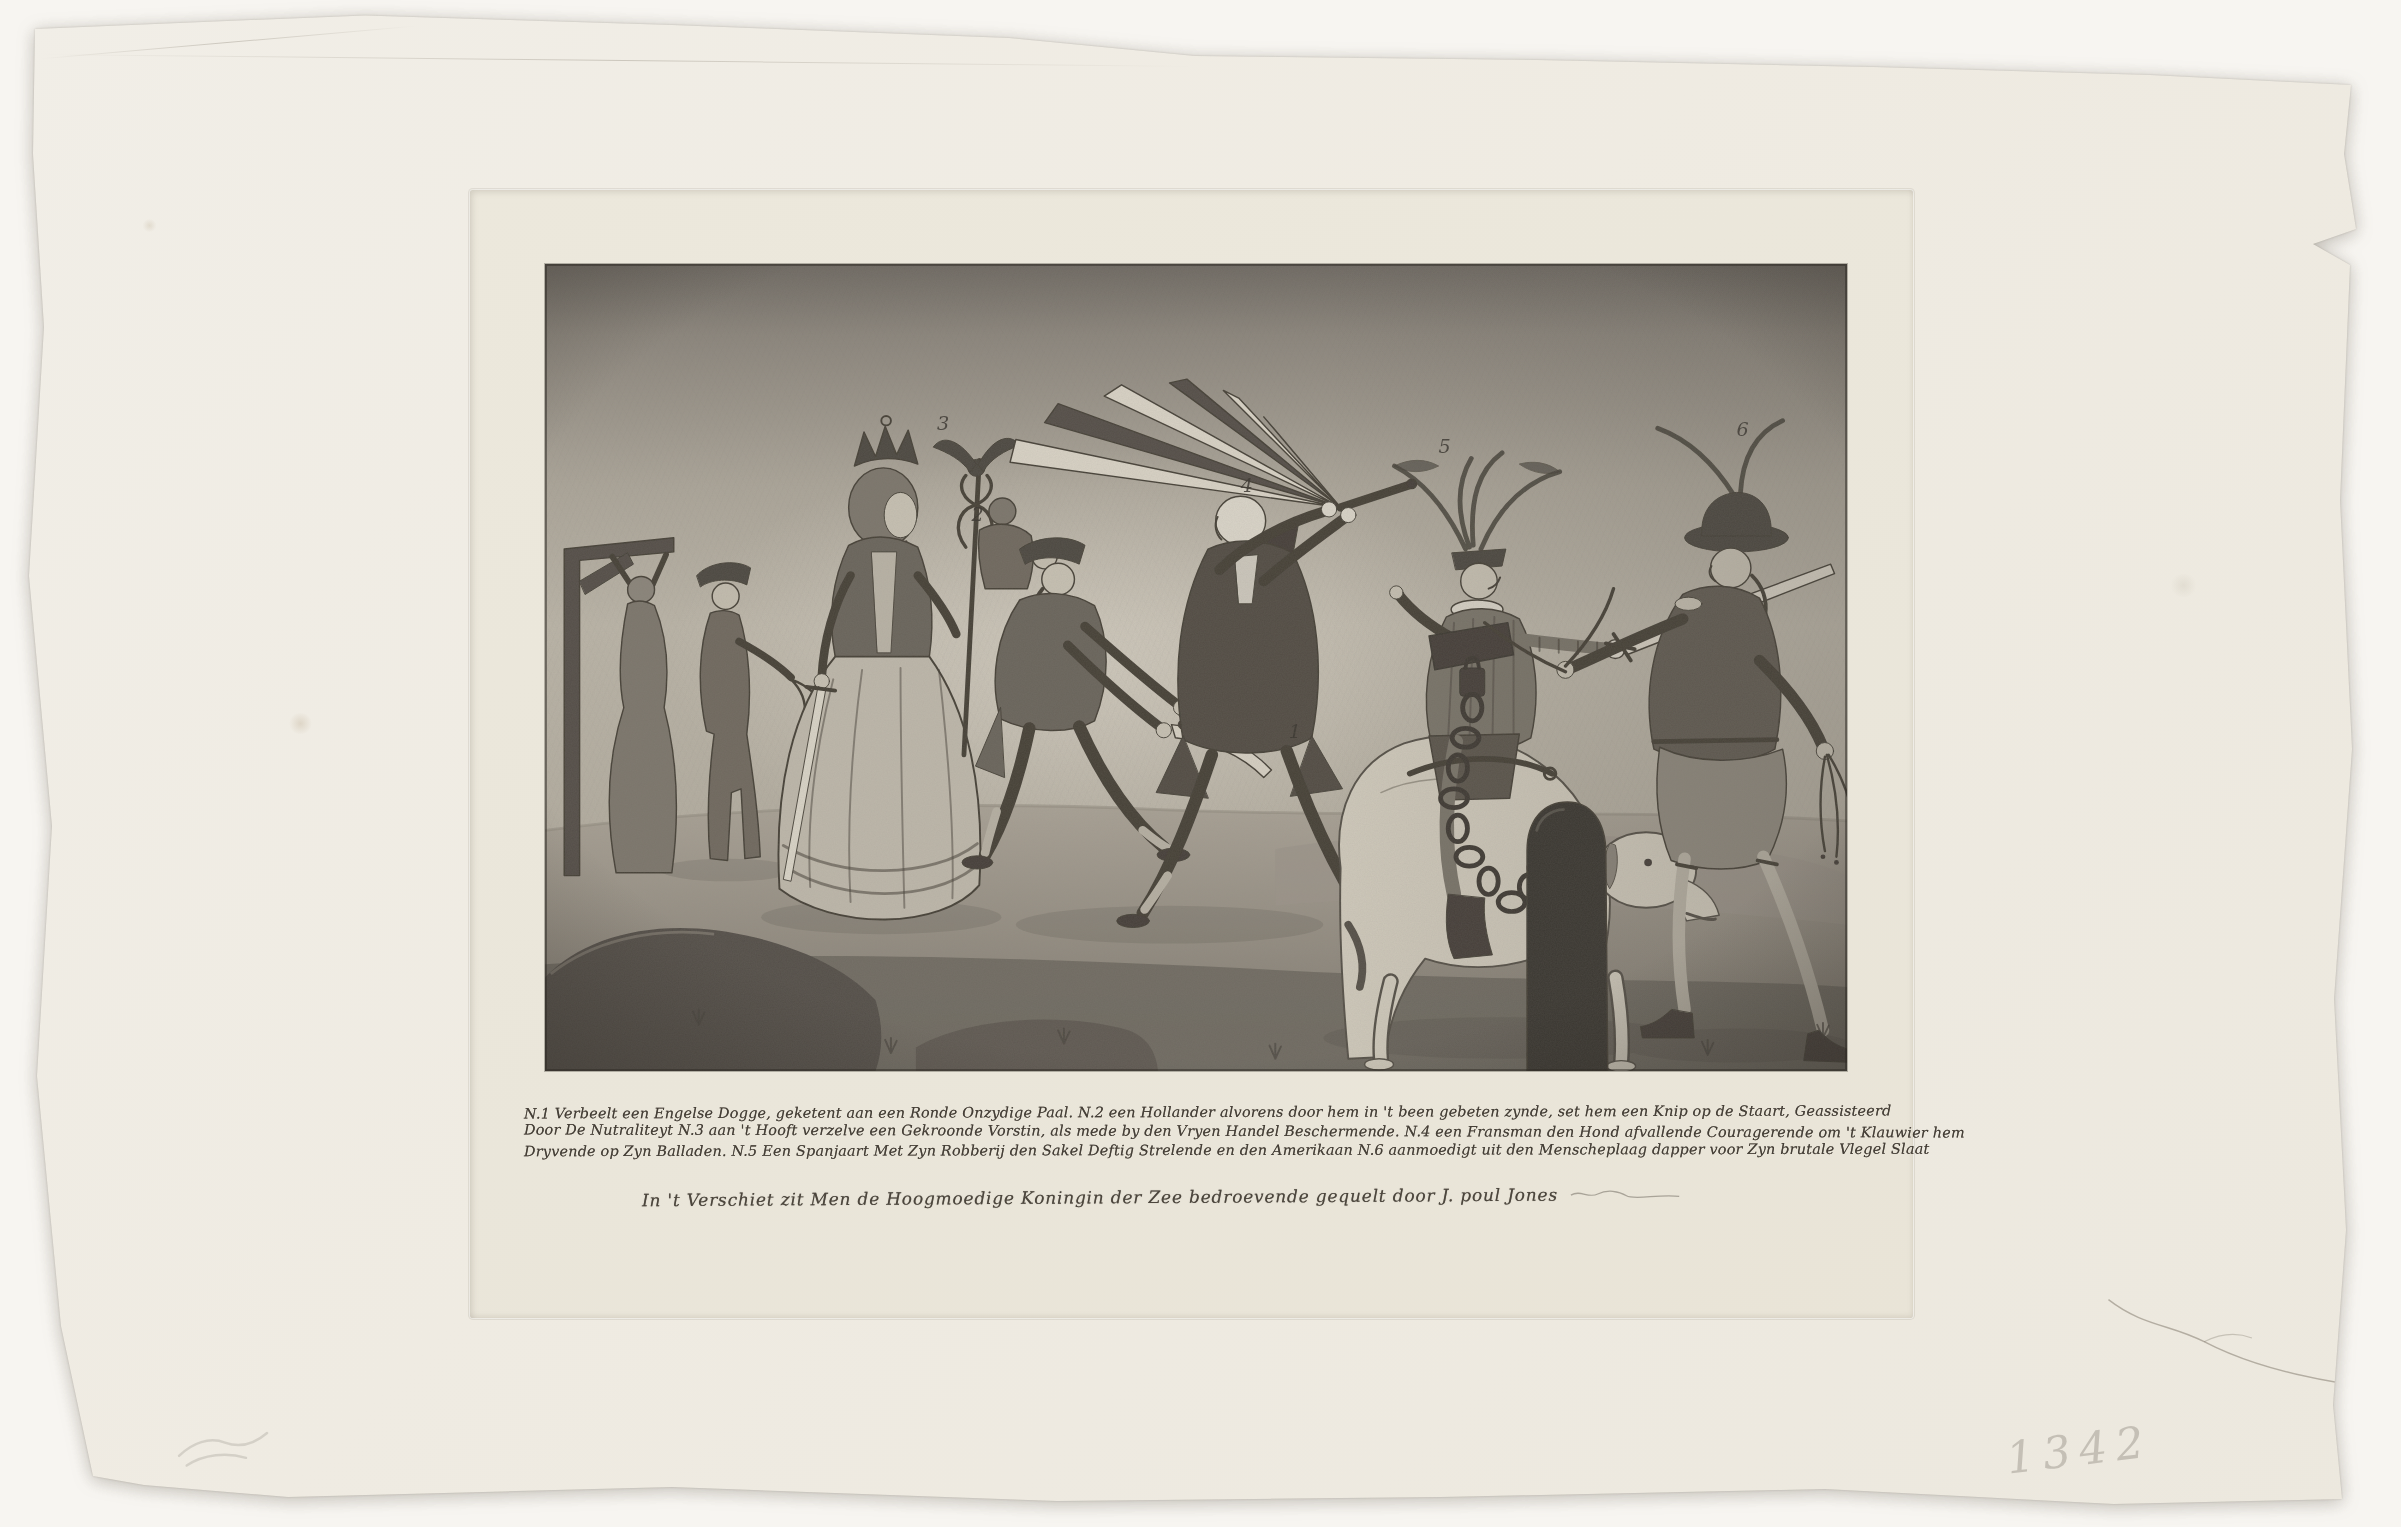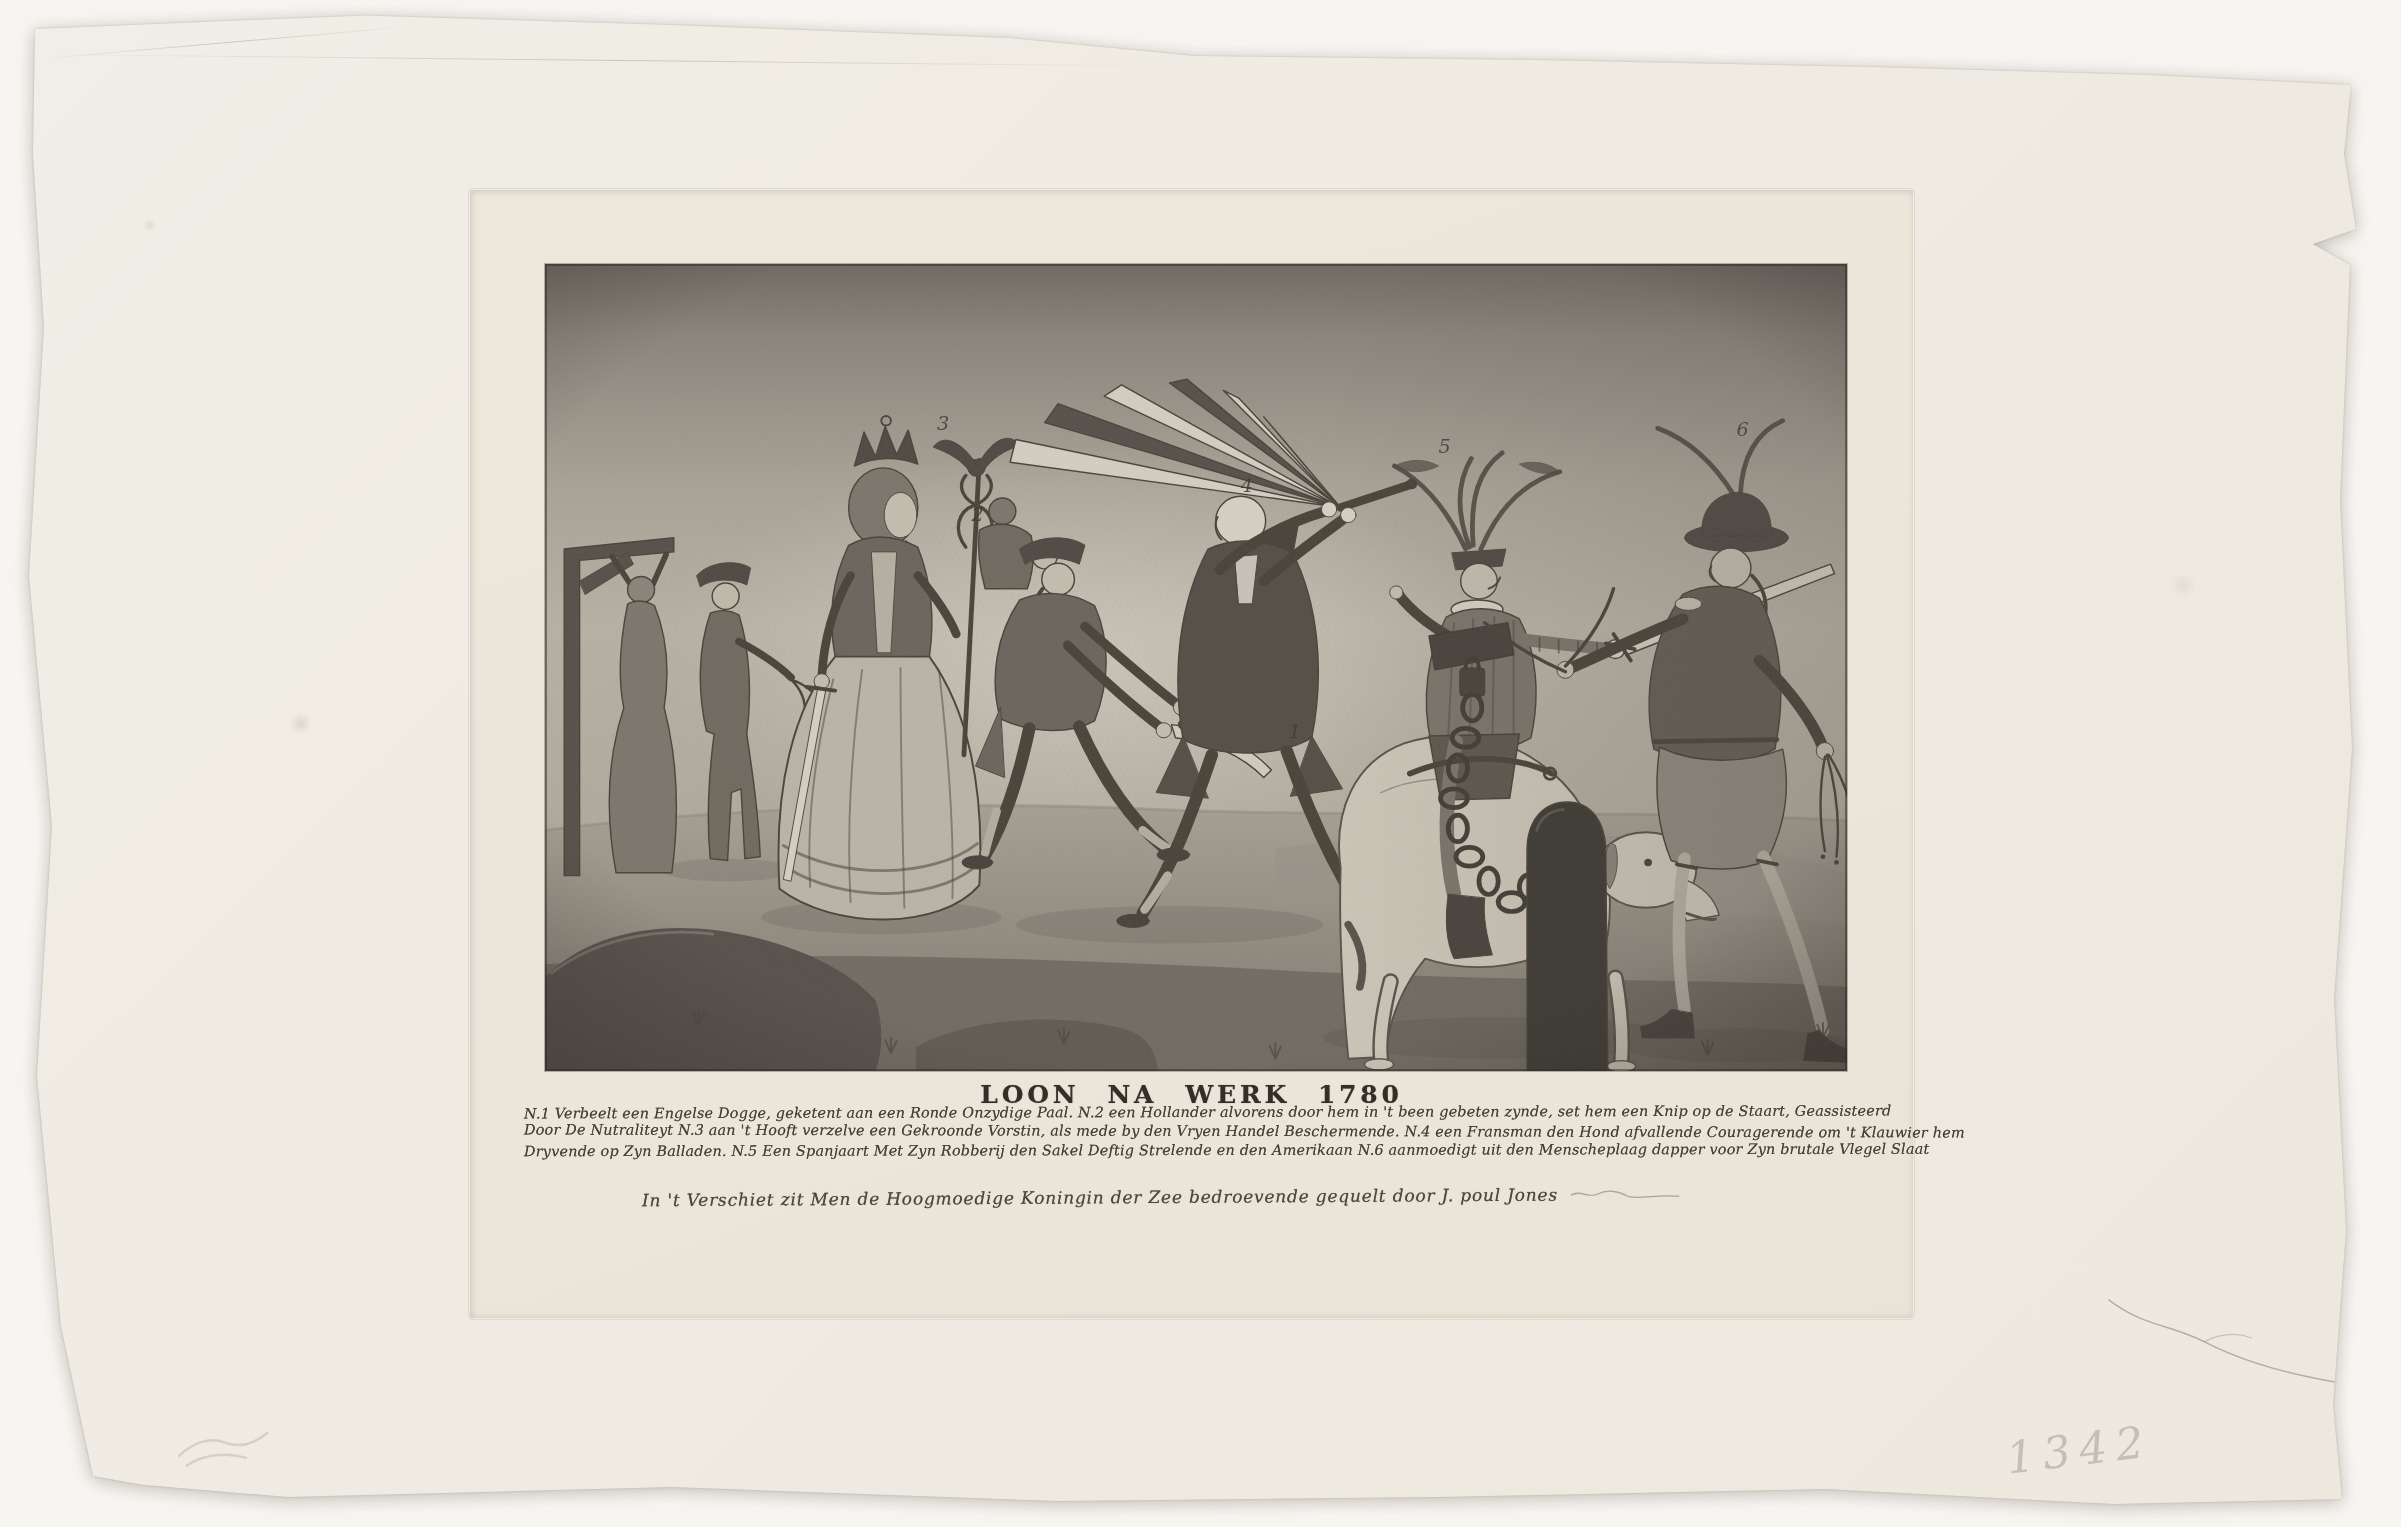--- a/index.html
+++ b/index.html
@@ -330,21 +330,20 @@
             <text x="1240" y="182">6</text>
           </g>
 
           <rect x="0" y="0" width="1355" height="855" fill="url(#rightShade)"></rect>
           <rect x="0" y="0" width="1355" height="855" filter="url(#grain)" opacity=".55"></rect>
           <rect x="0" y="0" width="1355" height="855" fill="url(#vg)"></rect>
           <rect x="1" y="1" width="1353" height="853" fill="none" stroke="rgba(46,42,36,.55)" stroke-width="2"></rect>
         </svg>
       </div>
 
-      <div class="title-line">LOON NA WERK 1780</div>
 
       <div class="cap cap1">N.1 Verbeelt een Engelse Dogge, geketent aan een Ronde Onzydige Paal. N.2 een Hollander alvorens door hem in 't been gebeten zynde, set hem een Knip op de Staart, Geassisteerd</div>
       <div class="cap cap2">Door De Nutraliteyt N.3 aan 't Hooft verzelve een Gekroonde Vorstin, als mede by den Vryen Handel Beschermende. N.4 een Fransman den Hond afvallende Couragerende om 't Klauwier hem</div>
       <div class="cap cap3">Dryvende op Zyn Balladen. N.5 Een Spanjaart Met Zyn Robberij den Sakel Deftig Strelende en den Amerikaan N.6 aanmoedigt uit den Menscheplaag dapper voor Zyn brutale Vlegel Slaat</div>
 
       <div class="verse">
         <span>In 't Verschiet zit Men de Hoogmoedige Koningin der Zee bedroevende gequelt door J. poul Jones</span>
         <svg width="115" height="17.3" viewBox="0 0 120 18" style="margin-left:11.5px;">
           <path d="M2,10 C12,4 20,14 30,9 S52,6 60,11 S95,9 115,12" fill="none" stroke="rgba(90,85,75,.45)" stroke-width="1.3"></path>
         </svg>

